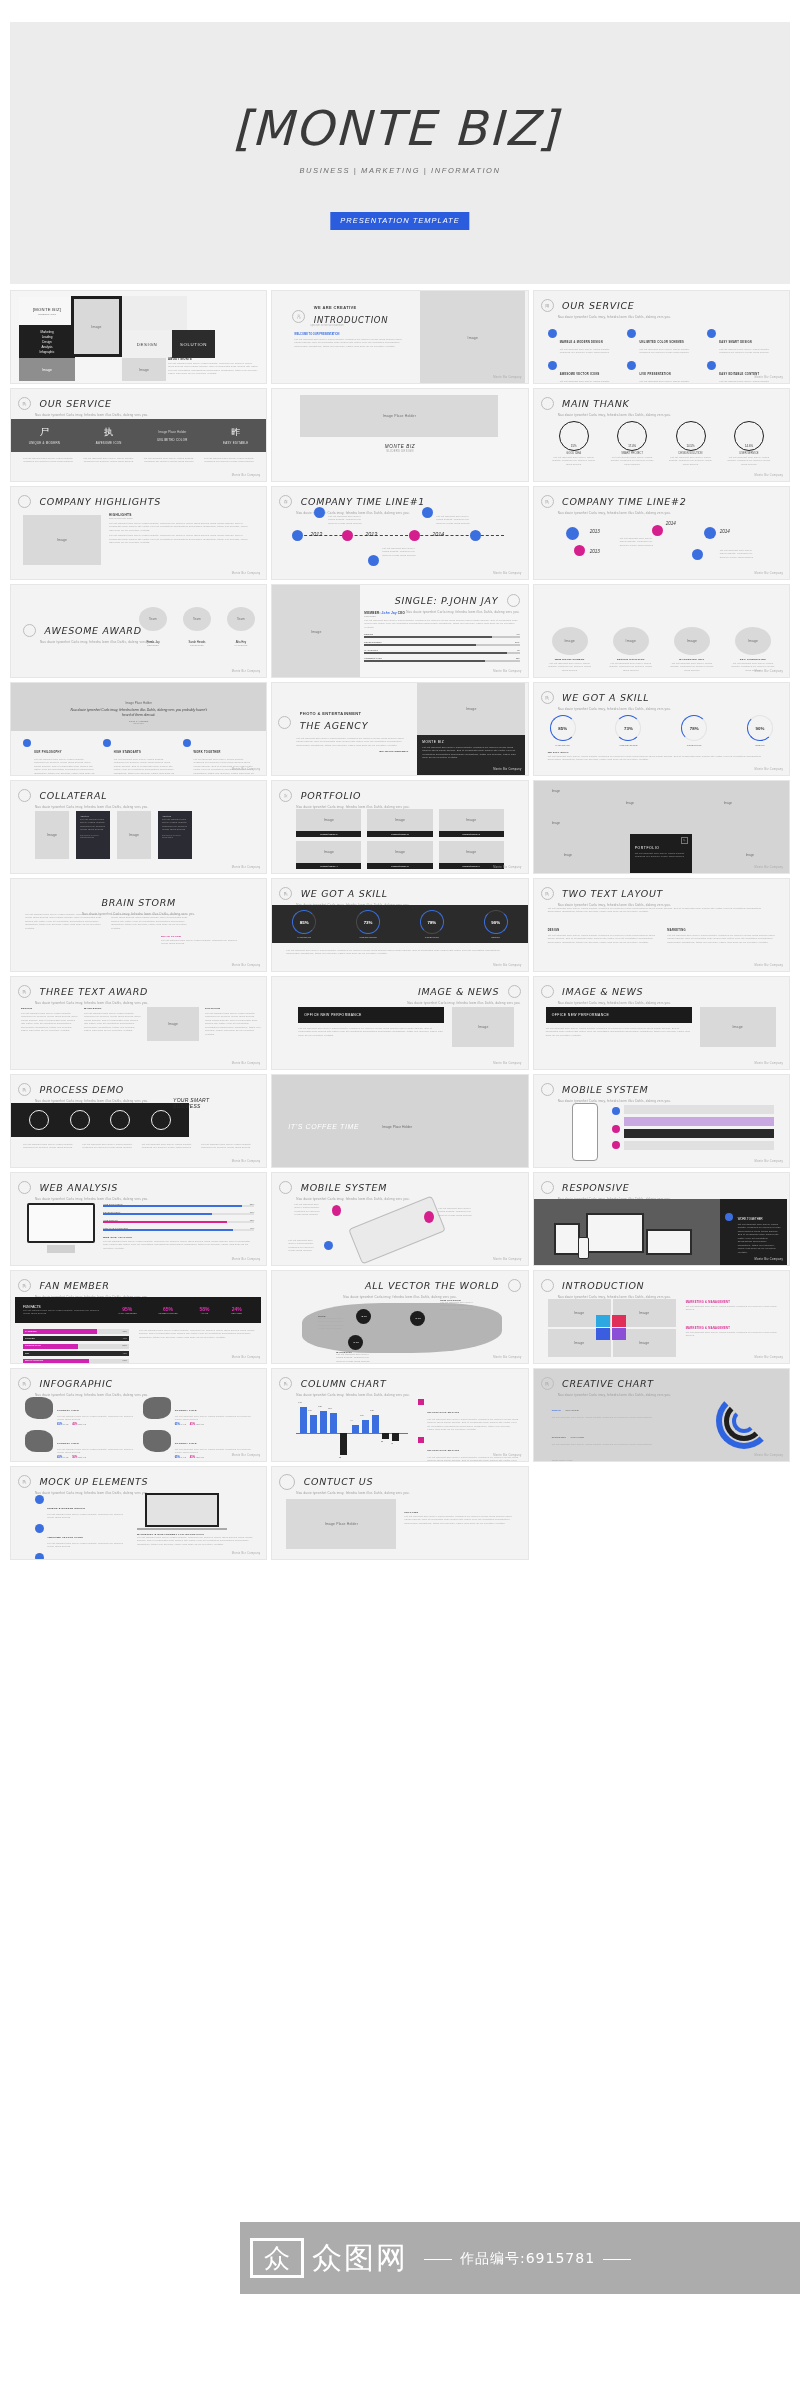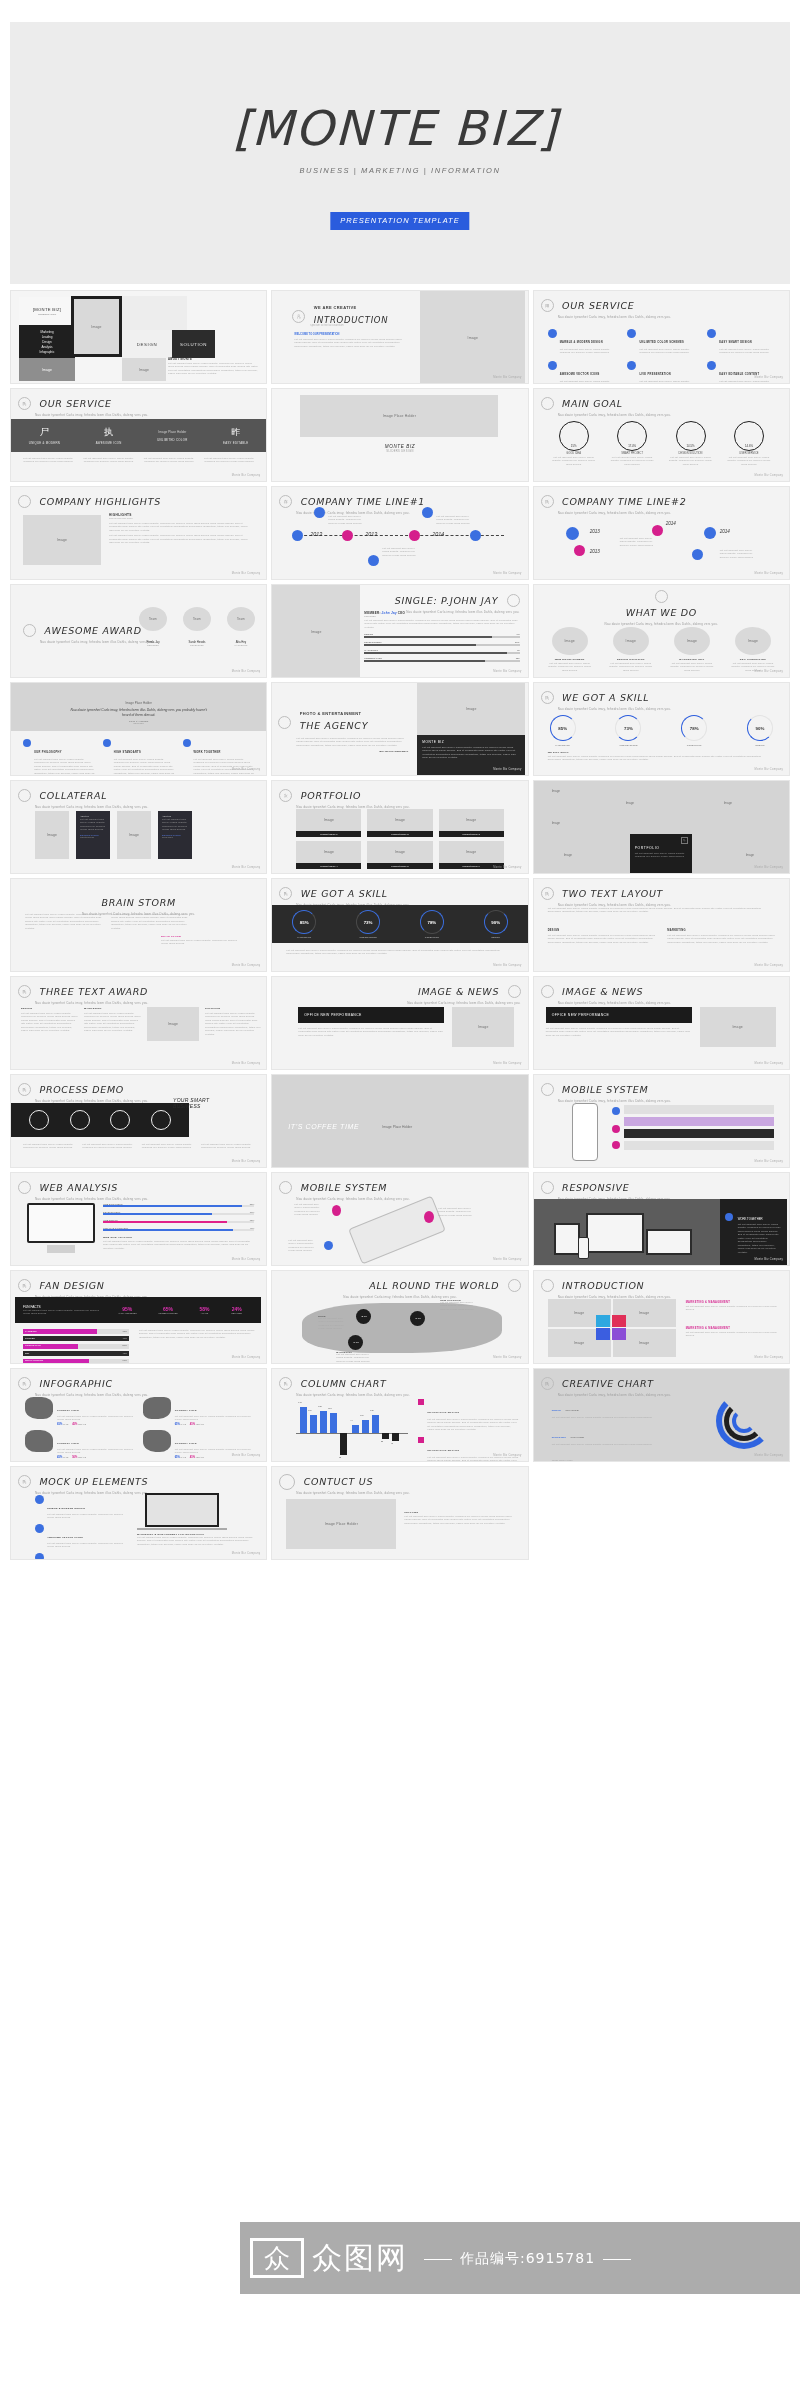--- a/index.html
+++ b/index.html
@@ -245,21 +245,21 @@
     <div class="abs ph" style="left:28px;top:6px;width:198px;height:42px;">Image Place Holder</div>
     <div class="abs s-center" style="left:0;right:0;top:55px;">
       <div style="font-size:4.6px;color:#2e2e2e;letter-spacing:.6px;font-style:italic;">MONTE BIZ</div>
       <div style="font-size:2.6px;color:#9a9a9a;margin-top:1px;letter-spacing:.4px;">SLIDERS DESIGN</div>
     </div>
   </div>
 
   <div class="slide">
     <div class="s-head">
       <span class="s-badge"></span>
-      <span class="s-title big">MAIN GOAL</span>
+      <span class="s-title big">MAIN THANK</span>
       <div class="s-desc">Nau dauie tyewnhet Carla imuy, fehedra loem illus Dahls, daleng vers you.</div>
     </div>
     <div class="abs" style="left:16px;top:32px;right:16px;display:flex;justify-content:space-between;">
       <div style="text-align:center;width:48px;">
         <div class="circ-out" style="width:30px;height:30px;margin:0 auto;"></div>
         <div style="font-size:2.8px;color:#333;margin-top:-7px;position:relative;">15%</div>
         <div style="font-size:2.6px;color:#555;margin-top:4px;">GOOD IDEA</div>
         <div class="txtblk" style="margin-top:1px;">Lot est laboriset dolo moeey fugels suscita. Ullamoes per quoleen reinae facils dolores</div>
       </div>
       <div style="text-align:center;width:48px;">
@@ -423,25 +423,20 @@
           <div class="bar-track" style="margin-top:1px;background:#c9c9c9;">
               <div class="bar-fill" style="width:78%;background:#555;"></div>
             </div>
         </div>
       </div>
     </div>
     <div class="s-foot">Monte Biz Company</div>
   </div>
 
   <div class="slide">
-    <div class="s-head s-center">
-      <span class="s-badge" style="display:block;margin:0 auto;"></span>
-      <span class="s-title big">WHAT WE DO</span>
-      <div class="s-desc s-center" style="margin-left:0;">Nau dauie tyewnhet Carla imuy, fehedra loem illus Dahls, daleng vers you.</div>
-    </div>
     <div class="abs" style="left:12px;top:42px;right:12px;display:flex;justify-content:space-between;">
       <div style="text-align:center;width:48px;">
         <div class="ph" style="width:36px;height:28px;border-radius:50%;margin:0 auto;">Image</div>
         <div class="lbl" style="font-size:2.5px;margin-top:3px;">WEB DEVELOPMENT</div>
         <div class="txtblk" style="margin-top:1px;">Lot est laboriset dolo moeey fugels suscita. Ullamoes per quoleen reinae facils dolores</div>
 
       </div>
       <div style="text-align:center;width:48px;">
         <div class="ph" style="width:36px;height:28px;border-radius:50%;margin:0 auto;">Image</div>
         <div class="lbl" style="font-size:2.5px;margin-top:3px;">DESIGN SOLUTION</div>
@@ -877,21 +872,21 @@
       <span class="abs dot" style="left:5px;top:14px;width:8px;height:8px;"></span>
       <div style="font-size:2.8px;color:#fff;margin-left:12px;margin-top:12px;">WORK TOGETHER</div>
       <div class="txtblk" style="color:#a8a8a8;margin-left:12px;margin-top:2px;">Lot est laboriset dolo moeey fugels suscita. Ullamoes per quoleen reinae facils dolores users pariqp sanedp. Sed et perspicatis aude mosu's iste iustue error sit voluptatem accusantium doloremque laudantium, totam rem aperiam, eaque ipsa quae ab illo inventore veritatis.</div>
     </div>
     <div class="s-foot" style="color:#ddd;">Monte Biz Company</div>
   </div>
 
   <div class="slide">
     <div class="s-head">
       <span class="s-badge">氏</span>
-      <span class="s-title big">FAN DESIGN</span>
+      <span class="s-title big">FAN MEMBER</span>
       <div class="s-desc">Nau dauie tyewnhet Carla imuy, fehedra loem illus Dahls, daleng vers you.</div>
     </div>
     <div class="abs" style="left:4px;top:26px;width:246px;height:26px;background:#1b1b1b;display:flex;align-items:center;padding:0 8px;">
       <div style="width:84px;">
         <div style="font-size:3.2px;color:#fff;">FUN FACTS</div>
         <div class="txtblk" style="color:#9c9c9c;">Lot est laboriset dolo moeey fugels suscita. Ullamoes per quoleen reinae facils dolores</div>
       </div>
       <div style="flex:1;display:flex;justify-content:space-around;">
         <div style="text-align:center;">
           <div style="font-size:5px;color:#e032b4;font-weight:bold;">95%</div>
@@ -937,21 +932,21 @@
         <span style="position:absolute;left:2px;top:0.6px;font-size:2.2px;color:#fff;">SEO MARKETING</span>
         <span style="position:absolute;right:2px;top:0.6px;font-size:2.2px;color:#555;">67%</span>
       </div>
     </div>
     <div class="abs txtblk" style="left:128px;top:58px;width:118px;">Lot est laboriset dolo moeey fugels suscita. Ullamoes per quoleen reinae facils dolores users pariqp sanedp. Sed et perspicatis aude mosu's iste iustue error sit voluptatem accusantium doloremque laudantium, totam rem aperiam, eaque ipsa quae ab illo inventore veritatis.</div>
     <div class="s-foot">Monte Biz Company</div>
   </div>
 
   <div class="slide">
     <div class="s-head s-right">
-      <span class="s-title big">ALL ROUND THE WORLD</span>
+      <span class="s-title big">ALL VECTOR THE WORLD</span>
       <span class="s-badge" style="margin-left:4px;"></span>
       <div class="s-desc s-center" style="margin-left:0;">Nau dauie tyewnhet Carla imuy, fehedra loem illus Dahls, daleng vers you.</div>
     </div>
     <div class="abs" style="left:30px;top:32px;width:200px;height:50px;background:#b4b4b4;border-radius:40% 30% 45% 35%;"></div>
     <span class="abs" style="left:84px;top:38px;width:15px;height:15px;border-radius:50%;background:#1d1d1d;color:#fff;font-size:2.4px;display:flex;align-items:center;justify-content:center;text-align:center;">+2 0%</span>
     <span class="abs" style="left:138px;top:40px;width:15px;height:15px;border-radius:50%;background:#1d1d1d;color:#fff;font-size:2.4px;display:flex;align-items:center;justify-content:center;">+8 0%</span>
     <span class="abs" style="left:76px;top:64px;width:15px;height:15px;border-radius:50%;background:#1d1d1d;color:#fff;font-size:2.4px;display:flex;align-items:center;justify-content:center;">+6 0%</span>
     <div class="abs" style="left:46px;top:44px;">
       <div class="lbl" style="font-size:2.2px;">SHOP</div>
       <div class="txtblk" style="width:30px;">Lot est laboriset dolo moeey fugels suscita. Ullamoes per quoleen reinae facils dolores</div>

